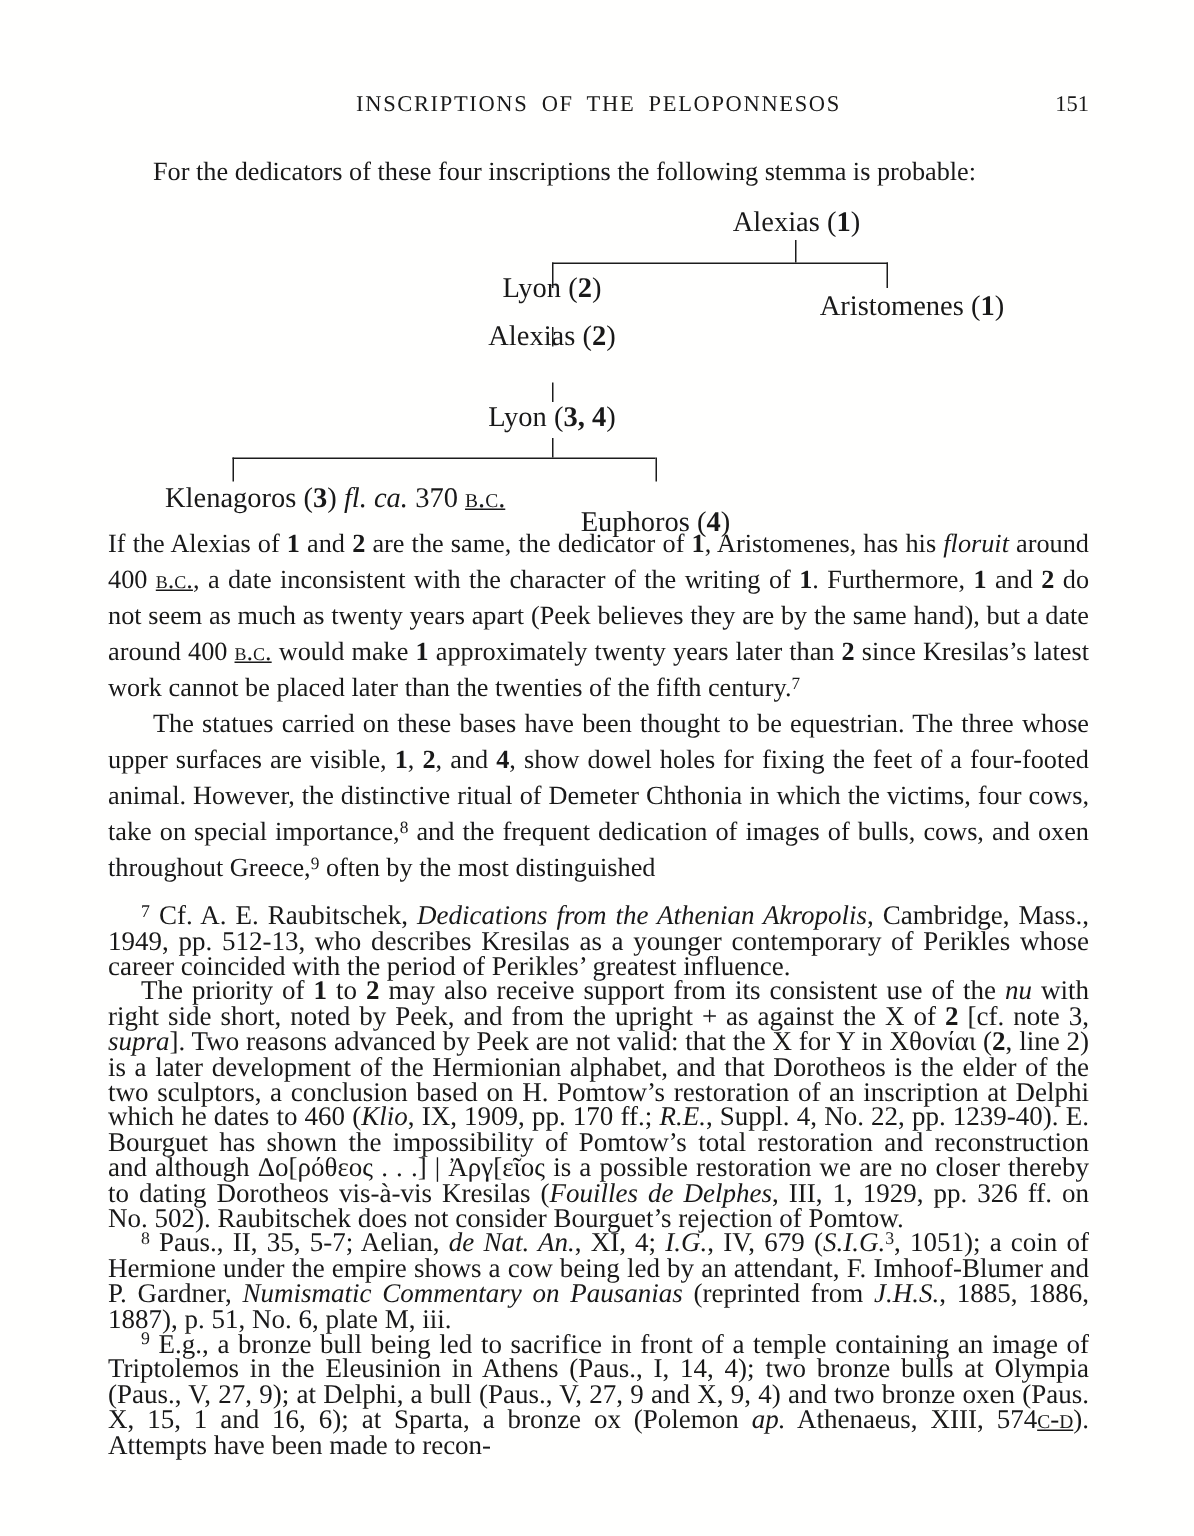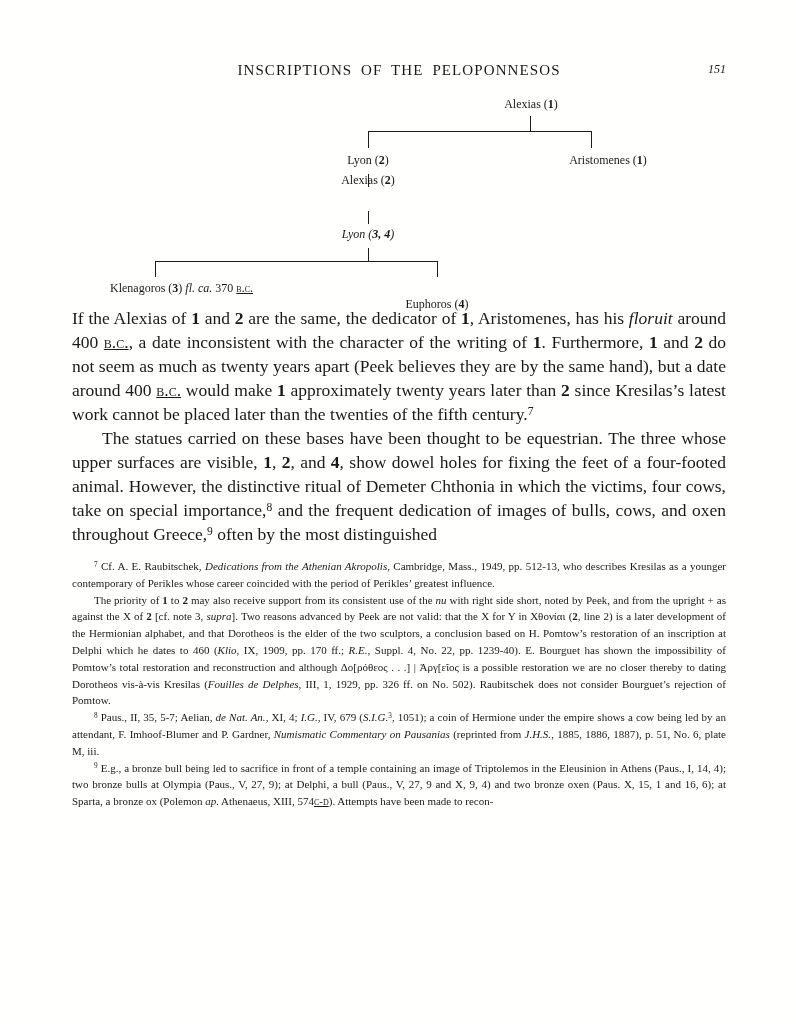--- a/index.html
+++ b/index.html
@@ -24,22 +24,21 @@
     right: 70px;
     text-align: center;
     font-size: 15px;
     letter-spacing: 1.1px;
     word-spacing: 4px;
     white-space: nowrap;
   }
   .page-number {
     position: absolute;
     right: 70px;
-    font-size: 12px;
-    font-style: italic;
+    font-size: 15px;
   }
   
   .content { margin: 0 70px 0 72px; }
   .body-text {
     margin: 0;
     font-size: 17.5px;
     line-height: 24px;
     text-align: justify;
   }
   .body-text.indent { text-indent: 30px; }
@@ -57,63 +56,66 @@
   
   .stemma {
     position: relative;
     width: 796px;
     height: 212px;
     margin-top: 4px;
   }
   .stemma .node {
     position: absolute;
     white-space: nowrap;
-    font-size: 12px;
+    font-size: 19px;
     line-height: 21px;
   }
   .stemma .node.center { transform: translateX(-50%); }
   .stemma .v { position: absolute; width: 1px; background: #1c1c1c; }
   .stemma .h { position: absolute; height: 1px; background: #1c1c1c; }
   
   .footnotes { margin-top: 12px; }
   .footnote {
     margin: 0;
-    font-size: 11px;
+    font-size: 18px;
     line-height: 16.8px;
     text-align: justify;
     text-indent: 22px;
   }
 </style>
 </head>
 <body>
 
 <div class="page">
 
   <div class="running-head">
     <div class="running-title">INSCRIPTIONS OF THE PELOPONNESOS</div>
     <div class="page-number">151</div>
   </div>
 
+  <div class="content">
+    <p class="body-text indent intro">For the dedicators of these four inscriptions the following stemma is probable:</p>
+  </div>
 
   <div class="stemma">
 
     <div class="node center" style="left:531px; top:8px;">Alexias (<b>1</b>)</div>
     <div class="v" style="left:530px; top:30px; height:15px;"></div>
     <div class="h" style="left:368px; top:45px; width:224px;"></div>
     <div class="v" style="left:368px; top:45px; height:17px;"></div>
     <div class="v" style="left:591px; top:45px; height:17px;"></div>
 
-    <div class="node center" style="left:368px; top:64px;">Lyon (<b>2</b>)</div>
+    <div class="node center" style="left:368px; top:52px;">Lyon (<b>2</b>)</div>
     <div class="node center" style="left:608px; top:64px;">Aristomenes (<b>1</b>)</div>
     <div class="v" style="left:368px; top:88px; height:13px;"></div>
 
     <div class="node center" style="left:368px; top:84px;">Alexias (<b>2</b>)</div>
     <div class="v" style="left:368px; top:125px; height:13px;"></div>
 
-    <div class="node center" style="left:368px; top:138px;font-style:italic;">Lyon (<b>3, 4</b>)</div>
+    <div class="node center" style="left:368px; top:138px;">Lyon (<b>3, 4</b>)</div>
     <div class="v" style="left:368px; top:162px; height:13px;"></div>
     <div class="h" style="left:155px; top:175px; width:282px;"></div>
     <div class="v" style="left:155px; top:175px; height:16px;"></div>
     <div class="v" style="left:437px; top:175px; height:16px;"></div>
 
     <div class="node" style="left:110px; top:192px;">Klenagoros (<b>3</b>) <i>fl. ca.</i> 370 <span class="sc">b.c.</span></div>
     <div class="node center" style="left:437px; top:192px;margin-top:16px;">Euphoros (<b>4</b>)</div>
   </div>
 
   <div class="content" style="margin-top:8px;">

